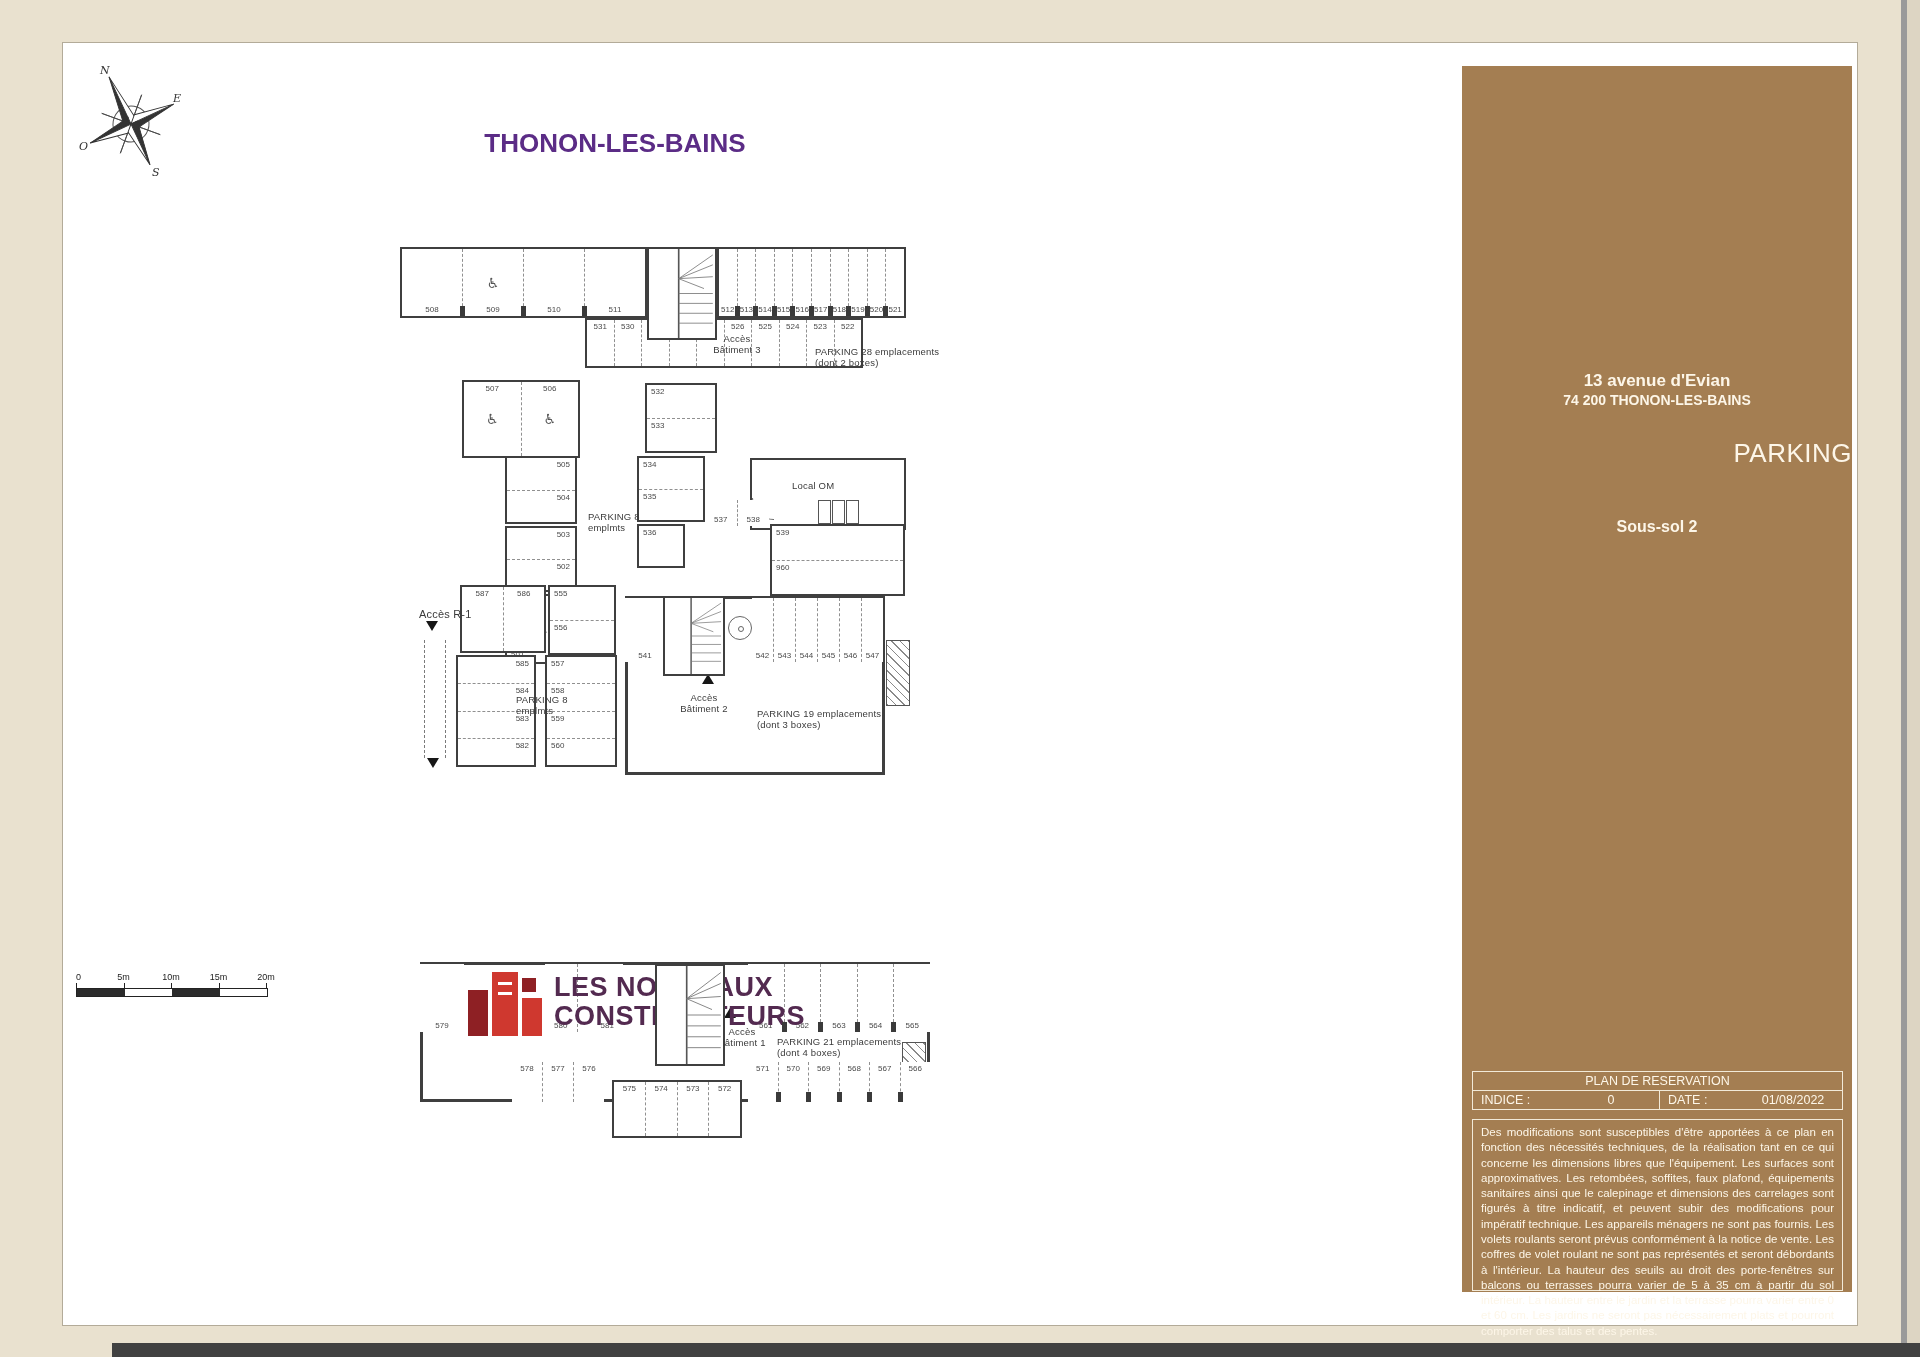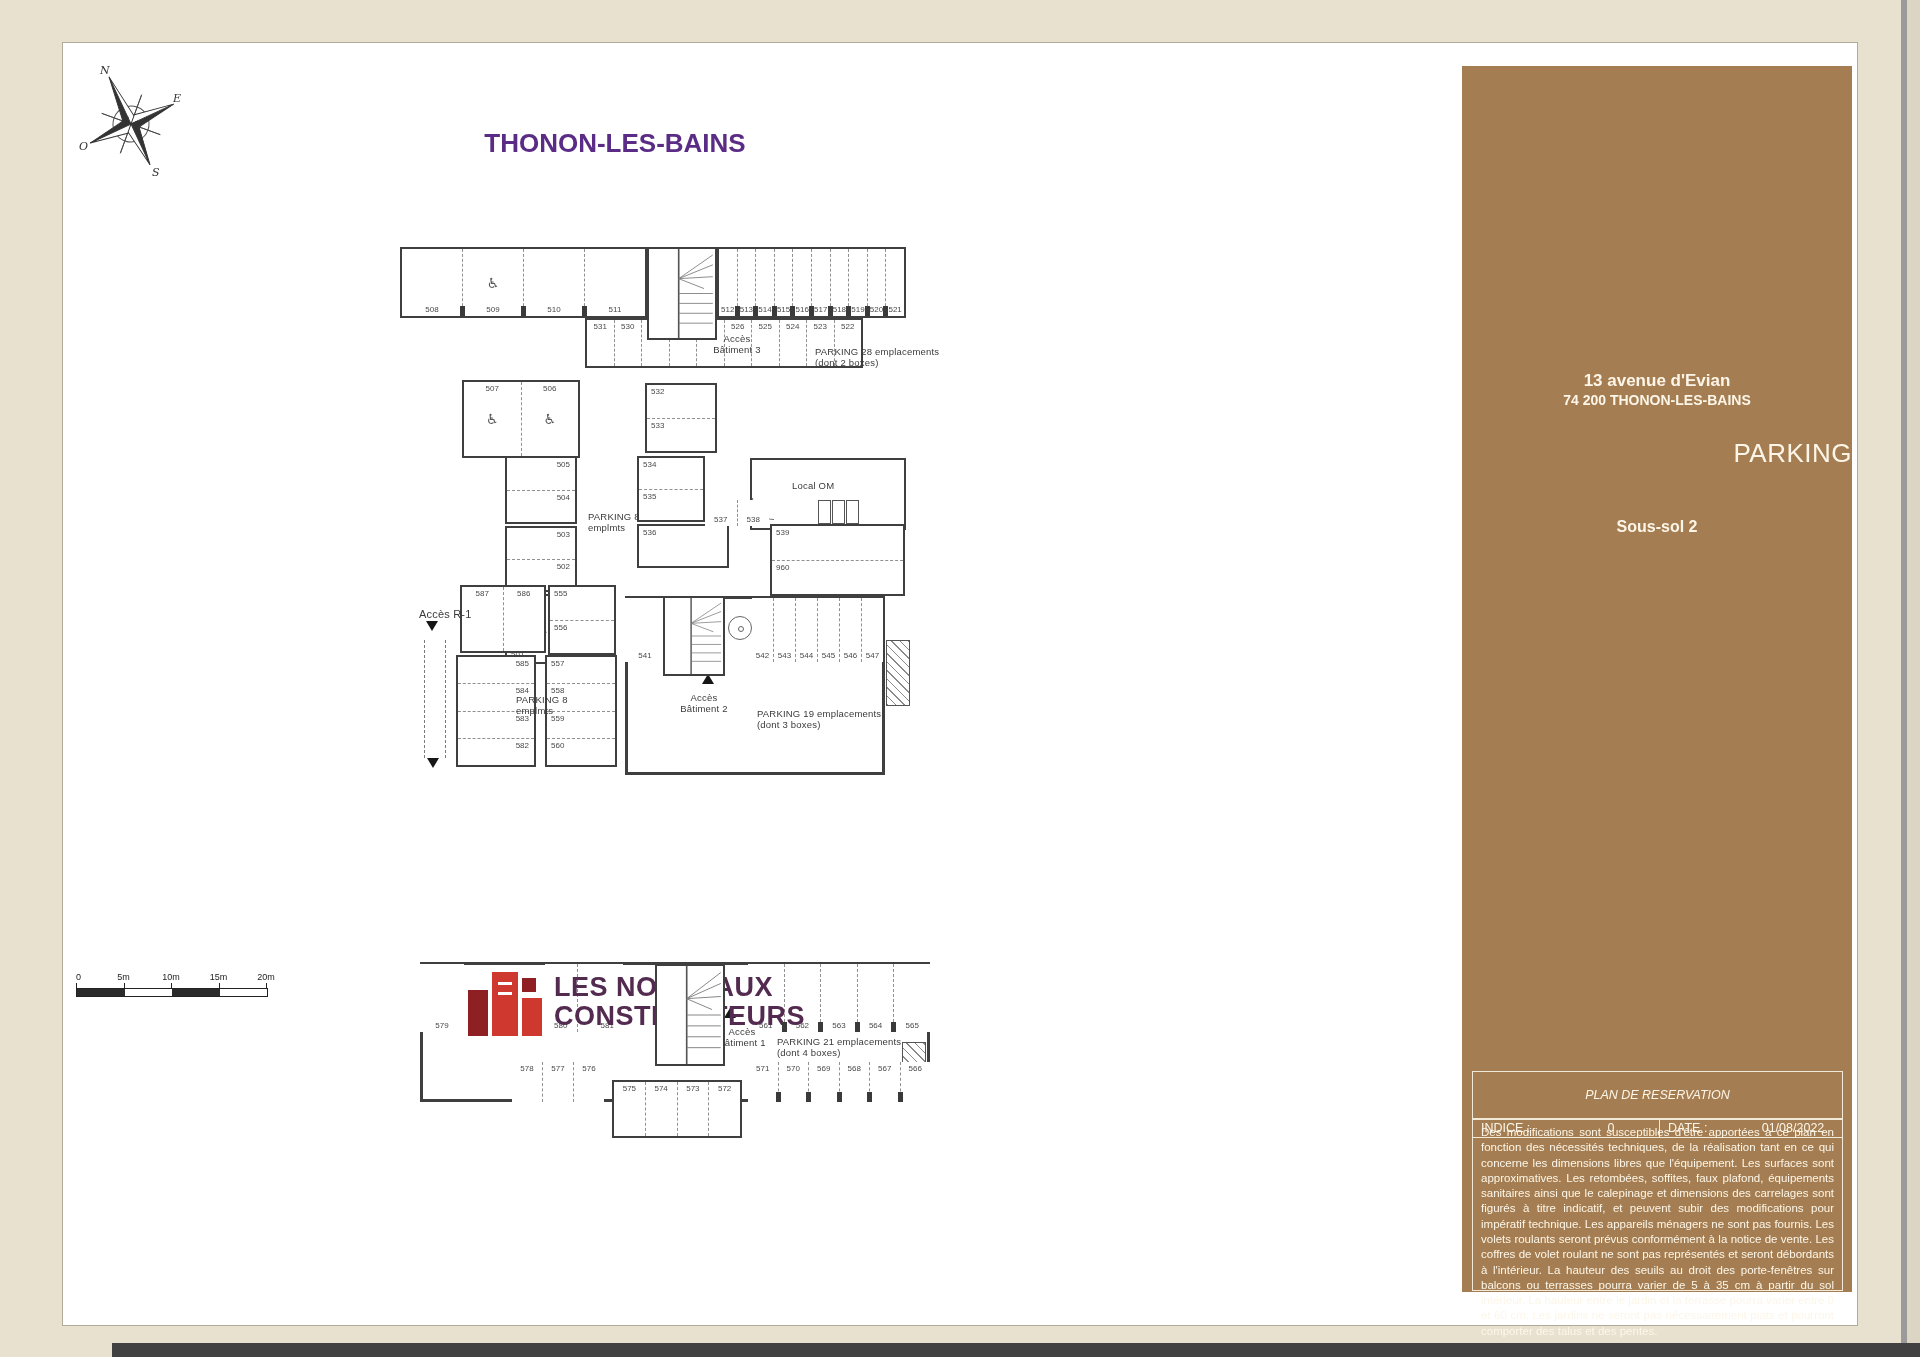--- a/index.html
+++ b/index.html
@@ -18,21 +18,21 @@
   .compass{position:absolute;left:74px;top:56px;width:115px;height:135px;}
   .compass text{font-family:"DejaVu Serif","Liberation Serif",serif;font-size:11px;fill:#333;font-style:italic;}
 
   
   .panel{position:absolute;left:1462px;top:66px;width:390px;height:1226px;background:var(--brown,#a47e52);color:#fdf6e8;}
   .panel .addr1{position:absolute;left:0;top:305px;width:100%;text-align:center;font-size:17px;font-weight:bold;}
   .panel .addr2{position:absolute;left:0;top:326px;width:100%;text-align:center;font-size:14px;font-weight:bold;}
   .panel .parking{position:absolute;left:0;top:372px;width:100%;text-align:right;font-size:26px;letter-spacing:0.5px;}
   .panel .level{position:absolute;left:0;top:452px;width:100%;text-align:center;font-size:16px;font-weight:bold;}
   .rtable{position:absolute;left:10px;top:1005px;width:371px;box-sizing:border-box;font-size:12.5px;}
-  .rtable .hd{border:1px solid #f2ead8;text-align:center;padding:16px 0;font-style:italic;}
+  .rtable .hd{border:1px solid #f2ead8;text-align:center;padding:2px 0;}
   .rtable .row{display:flex;border:1px solid #f2ead8;border-top:none;}
   .rtable .c{padding:2px 8px;box-sizing:border-box;}
   .rtable .c.lab{width:90px;}
   .rtable .c.val{width:96px;text-align:center;}
   .rtable .c.div{border-left:1px solid #f2ead8;width:85px;}
   .rtable .c.val2{flex:1;text-align:center;}
   .disc{position:absolute;left:10px;top:1053px;width:371px;height:172px;border:1px solid #f2ead8;box-sizing:border-box;padding:5px 8px;font-size:11.5px;line-height:1.33;text-align:justify;}
 
   
   .scalebar{position:absolute;left:76px;top:972px;width:200px;height:30px;}
@@ -318,21 +318,21 @@
         </div>
       </div>
       <div class="grp v boxed" style="left: 637px; top: 456px; width: 68px; height: 66px;">
         <div class="cell">
           <span class="num left">534</span>
         </div>
         <div class="cell">
           <span class="num left">535</span>
         </div>
       </div>
-      <div class="grp v boxed" style="left: 637px; top: 524px; width: 92px; height: 44px;">
+      <div class="grp v boxed" style="left: 637px; top: 524px; width: 48px; height: 44px;">
         <div class="cell">
           <span class="num left">536</span>
         </div>
       </div>
       <div class="grp v boxed" style="left: 770px; top: 524px; width: 135px; height: 72px;">
         <div class="cell">
           <span class="num left">539</span>
         </div>
         <div class="cell">
           <span class="num left">960</span>

